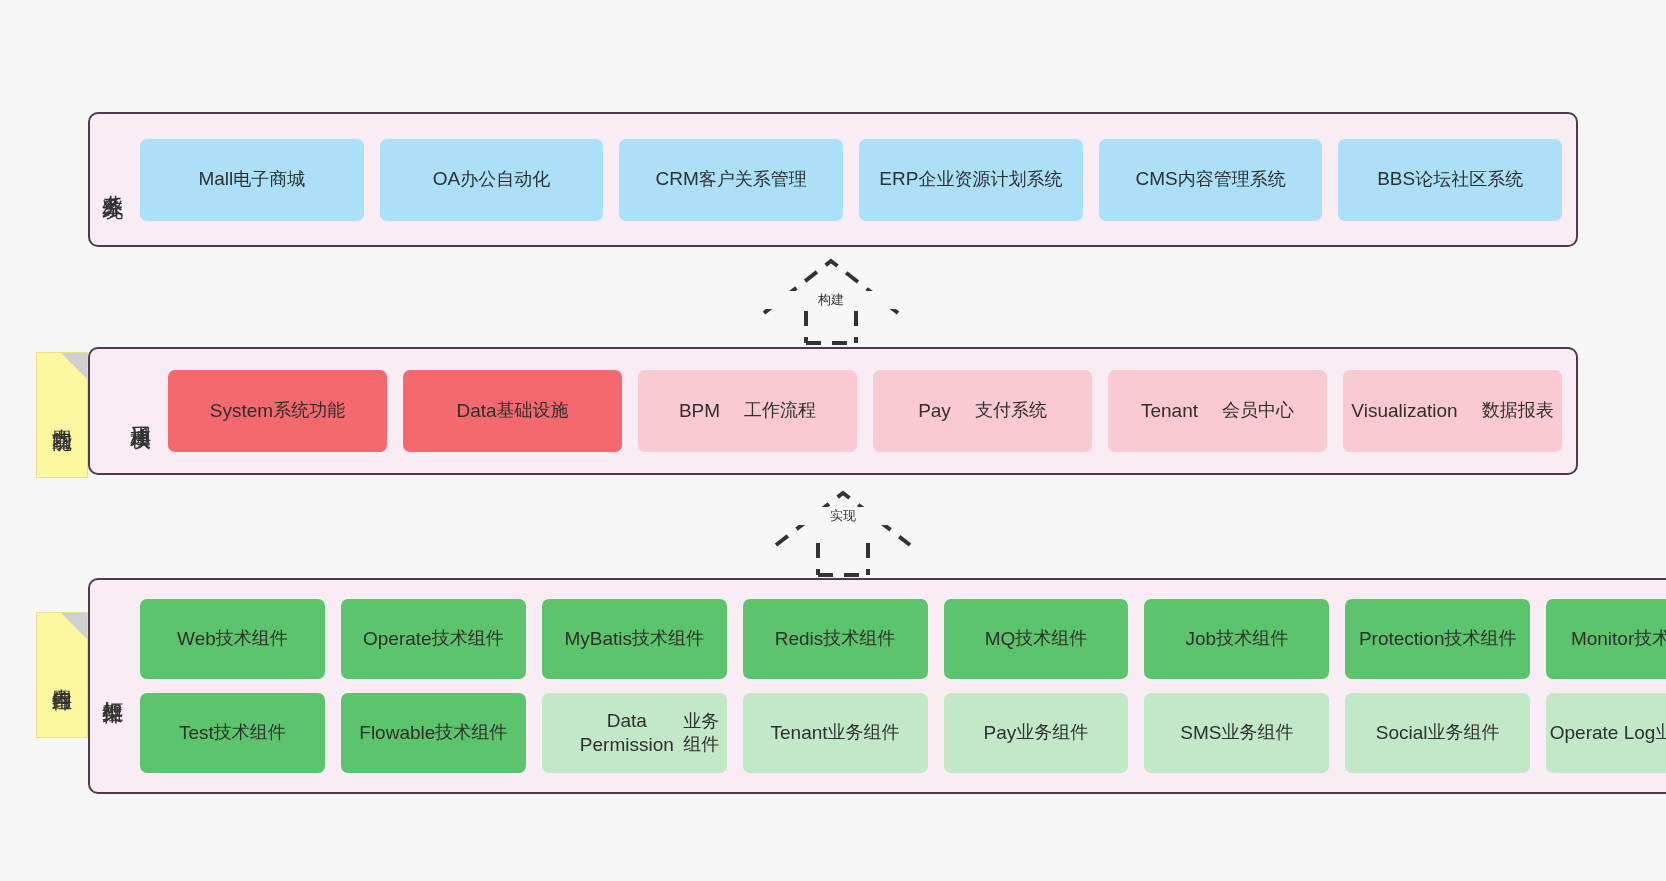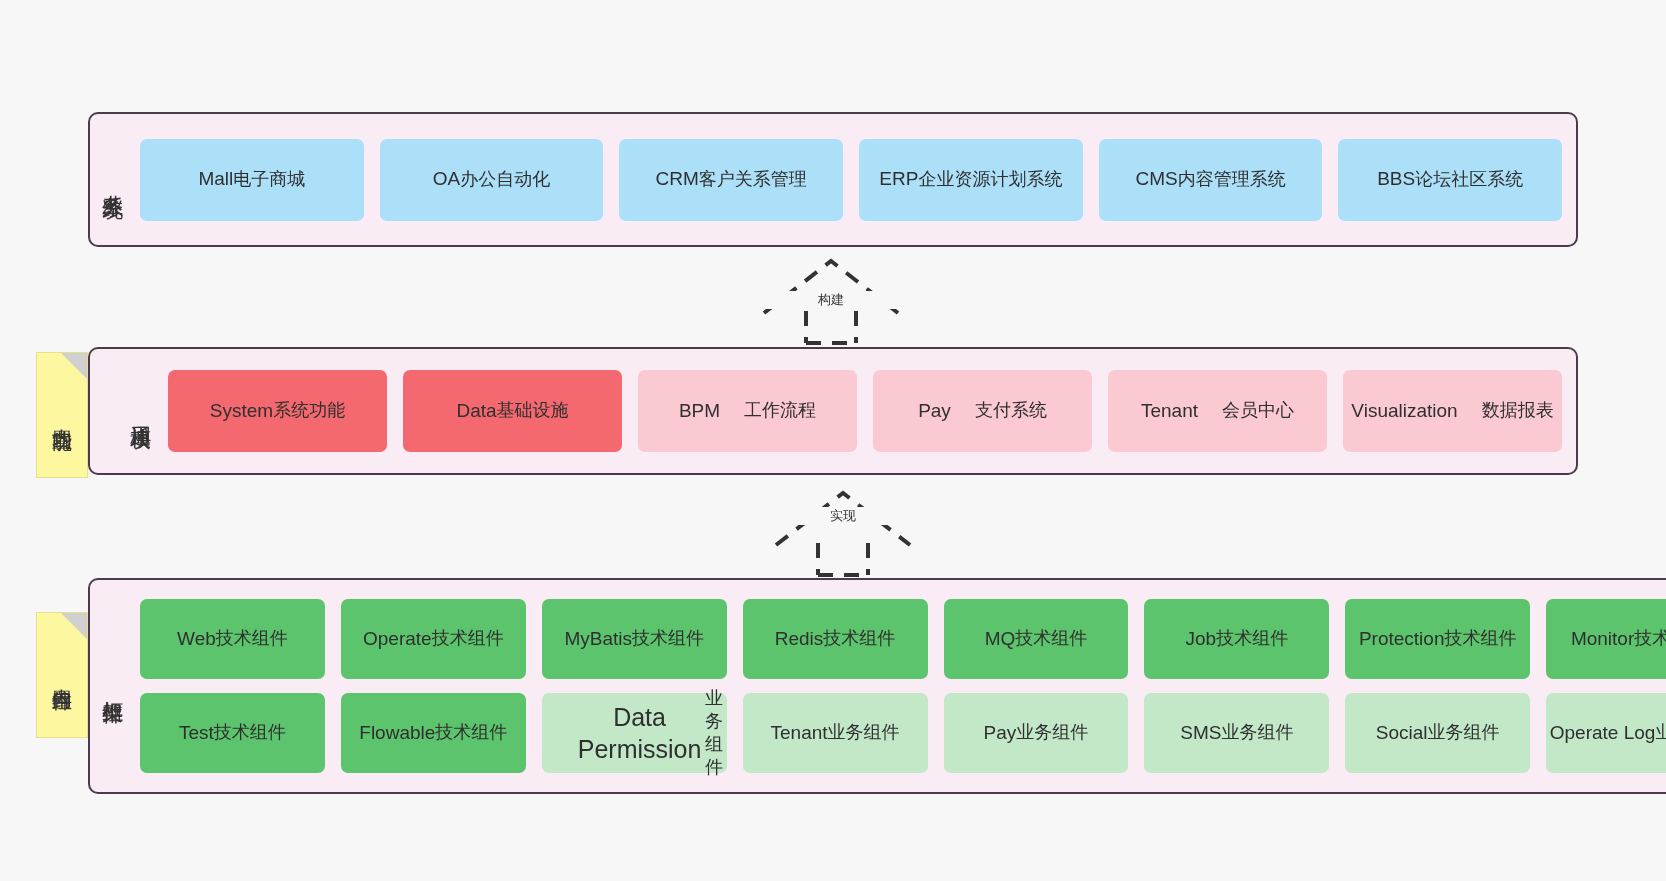--- a/index.html
+++ b/index.html
@@ -63,21 +63,21 @@
     flex-direction: row;
     align-items: center;
     justify-content: center;
     text-align: center;
     line-height: 1.28;
     color: #2f2f2f;
     user-select: none;
   }
   .card .en { font-size: 19px; }
   .card .cn { font-size: 18px; }
-  .card.two-line-en .en { font-size: 25px; margin-left: 36px; }
+  .card.two-line-en .en { font-size: 19px; margin-left: 36px; }
 
   .h-biz   { height: 82px; }
   .h-mod   { height: 82px; }
   .h-comp  { height: 80px; }
 
   .blue       { background: #ace0f9; }
   .red-strong { background: #f4696f; }
   .red-soft   { background: #fbc9d2; gap: 24px; }
   .green-strong { background: #5cc46c; }
   .green-soft   { background: #c2e8c8; }

